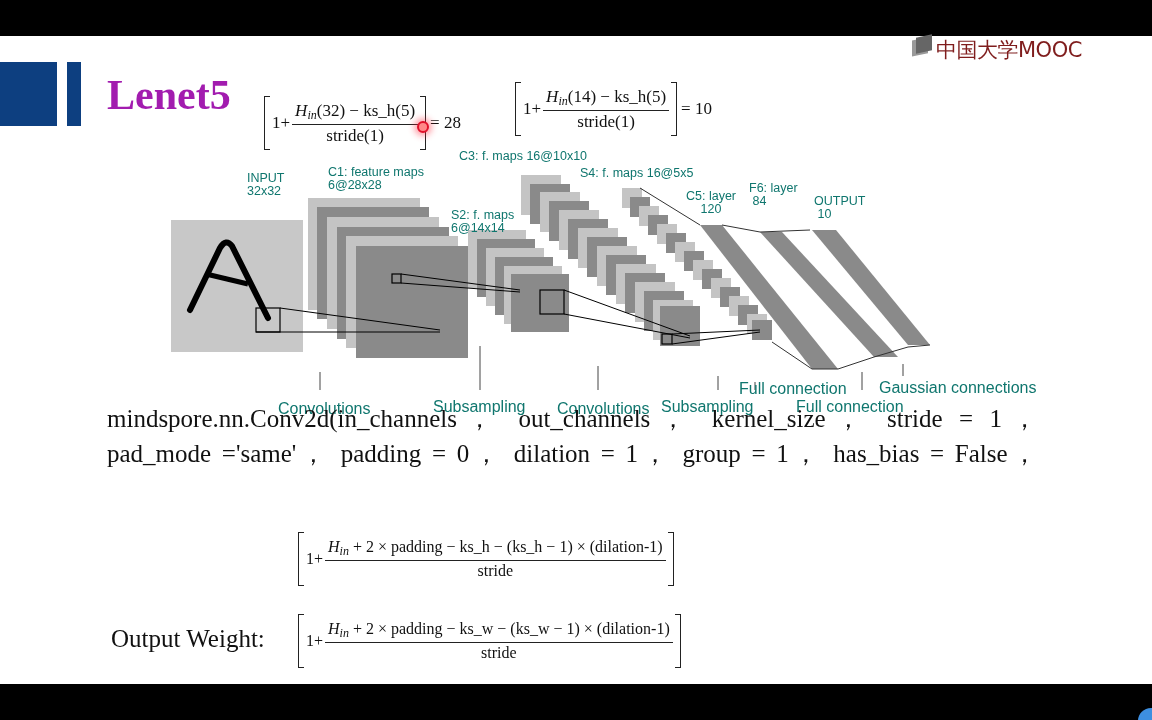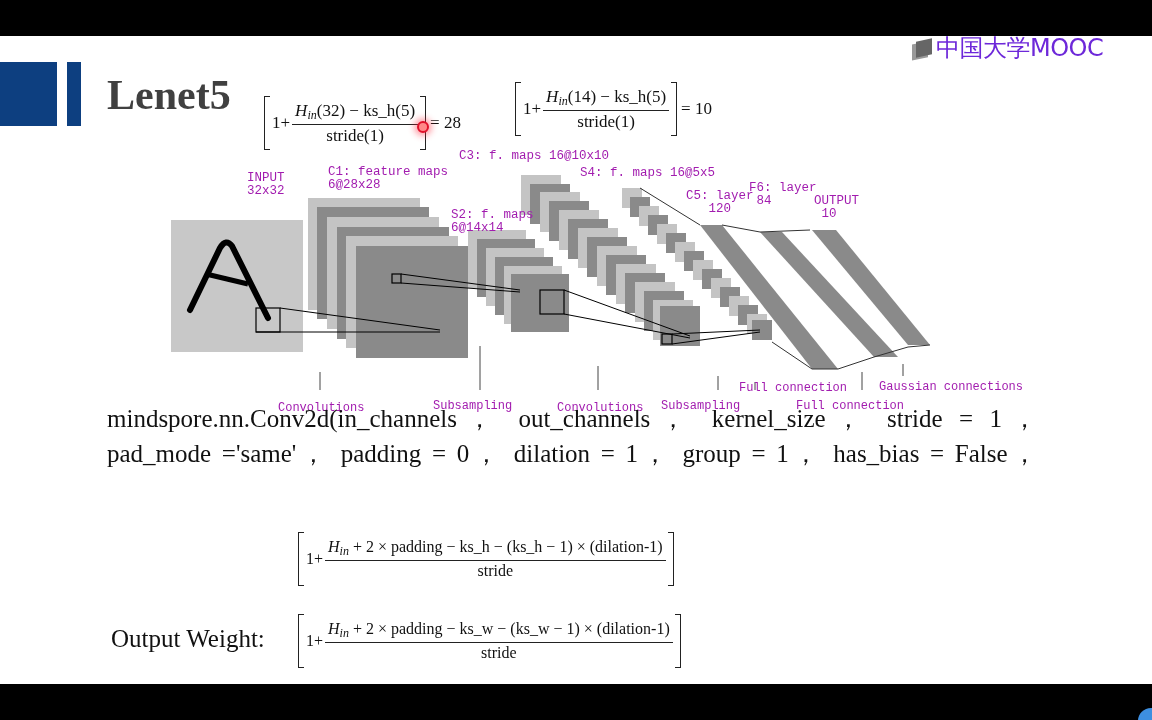--- a/index.html
+++ b/index.html
@@ -2,22 +2,22 @@
 <html><head>
 <meta charset="utf-8">
 <style>
   html, body { margin:0; padding:0; }
   body { width:1152px; height:720px; position:relative; overflow:hidden; background:#000; font-family:"Liberation Serif", serif; }
   .bar-top { position:absolute; left:0; top:0; width:1152px; height:36px; background:#000; }
   .bar-bottom { position:absolute; left:0; top:684px; width:1152px; height:36px; background:#000; }
   .slide { position:absolute; left:0; top:36px; width:1152px; height:648px; background:#fff; }
   .accent-a { position:absolute; left:0; top:26px; width:57px; height:64px; background:#0d3f80; }
   .accent-b { position:absolute; left:67px; top:26px; width:14px; height:64px; background:#0d3f80; }
-  .title { position:absolute; left:107px; top:38px; font-size:42px; font-weight:bold; color:#404040; line-height:1; }
-  .logo { position:absolute; left:916px; top:0px; height:24px; display:flex; align-items:center; color:#6d28d9; font-family:"DejaVu Sans", sans-serif; font-size:24px; letter-spacing:-0.5px; }
+  .title { position:absolute; left:107px; top:38px; font-size:42px; font-weight:bold; color:#a21caf; line-height:1; }
+  .logo { position:absolute; left:916px; top:0px; height:24px; display:flex; align-items:flex-start; color:#7f1d1d; font-family:"DejaVu Sans", sans-serif; font-size:21px; letter-spacing:-0.5px; }
   .logo .mark { width:16px; height:16px; background:#666; margin-right:4px; transform:skewY(-12deg); box-shadow:-4px 2px 0 #999; }
   .cursor-dot { position:absolute; left:417px; top:85px; width:8px; height:8px; border-radius:50%; border:2px solid #e0102a; background:#f88; box-shadow:0 0 6px 3px rgba(255,40,60,.45); }
 
   
   .fml { position:absolute; display:flex; align-items:center; color:#111; font-family:"Liberation Serif", serif; }
   .brk { display:flex; align-items:center; position:relative; padding:0 8px 0 8px; }
   .brk::before, .brk::after { content:""; position:absolute; top:0; bottom:0; width:5px; border:1.3px solid #222; }
   .brk::before { left:0; border-right:none; }
   .brk::after { right:0; border-left:none; }
   .frac { display:inline-flex; flex-direction:column; align-items:center; margin-left:2px; }
@@ -25,22 +25,22 @@
   .frac .den { padding-top:1px; white-space:pre; }
   .one { white-space:pre; }
   .eq { margin-left:4px; white-space:pre; }
   .f-small { font-size:17px; }
   .f-med { font-size:16px; }
   .sub { font-style:italic; font-size:12px; vertical-align:-3px; }
   .it { font-style:italic; }
 
   
   .diagram { position:absolute; left:160px; top:114px; width:880px; height:240px; }
-  .lbl { position:absolute; font-family:Liberation Mono, monospace; font-size:12.5px; color:#a21caf; line-height:13px; white-space:pre; }
-  .lbl-bottom { font-size:12px; }
+  .lbl { position:absolute; font-family:Liberation Sans, sans-serif; font-size:12.5px; color:#0f766e; line-height:13px; white-space:pre; }
+  .lbl-bottom { font-size:16px; }
 
   .code { position:absolute; left:107px; top:366px; font-size:25px; color:#111; line-height:34.5px; width:930px; }
   .code div { white-space:nowrap; text-align:justify; text-align-last:justify; }
   .code div.last { text-align-last:left; }
 
   .out-label { position:absolute; font-size:25px; color:#111; }
 </style>
 </head>
 <body>
 

